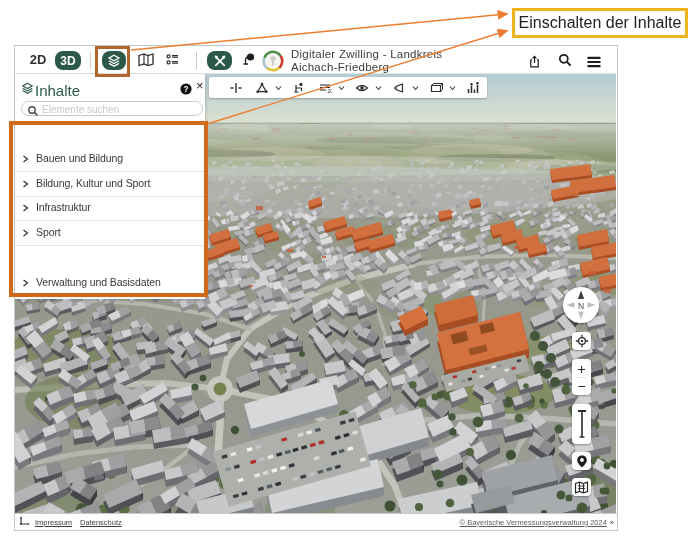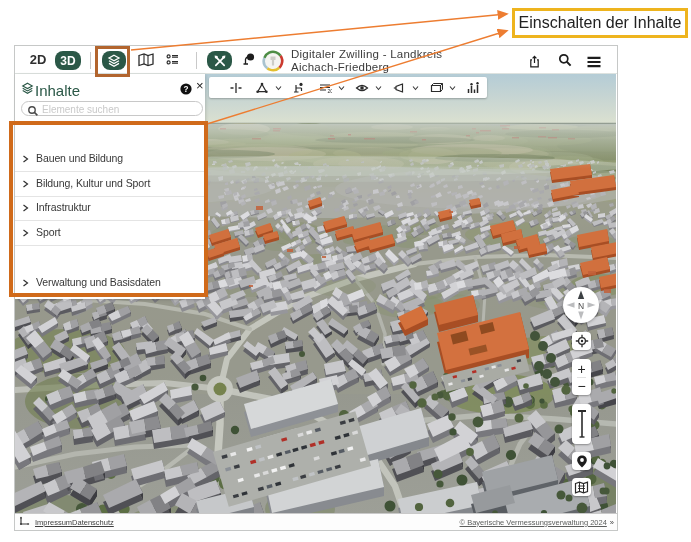--- a/index.html
+++ b/index.html
@@ -720,21 +720,21 @@
       </svg>
     </div>
 
   <div id="bbar">
     <span style="margin-left:4px"><svg width="11" height="10" viewBox="0 0 11 10" style="">
           <path d="M2 1 V8 H10" stroke="#3e3e3e" stroke-width="1.2" fill="none"></path>
           <path d="M1 2.5 L2 0.5 L3 2.5 Z M8.5 7 L10.5 8 L8.5 9 Z" fill="#3e3e3e"></path>
           <circle cx="2" cy="8" r="1.1" fill="#3e3e3e"></circle>
         </svg></span>
     <a style="margin-left:5px">Impressum</a>
-    <a style="margin-left:0">Datenschutz</a>
+    <a style="margin-left:8px">Datenschutz</a>
     <span style="flex:1"></span>
     <a style="color:#5c5e5d">© Bayerische Vermessungsverwaltung 2024</a>
     <span style="margin:0 3px 0 3px;color:#3e3e3e">»</span>
   </div>
 </div>
 
 <div id="hlLayers"></div>
 <div id="hlPanel"></div>
 <div id="callout">Einschalten der Inhalte</div>
 <svg id="arrows" width="691" height="542">

